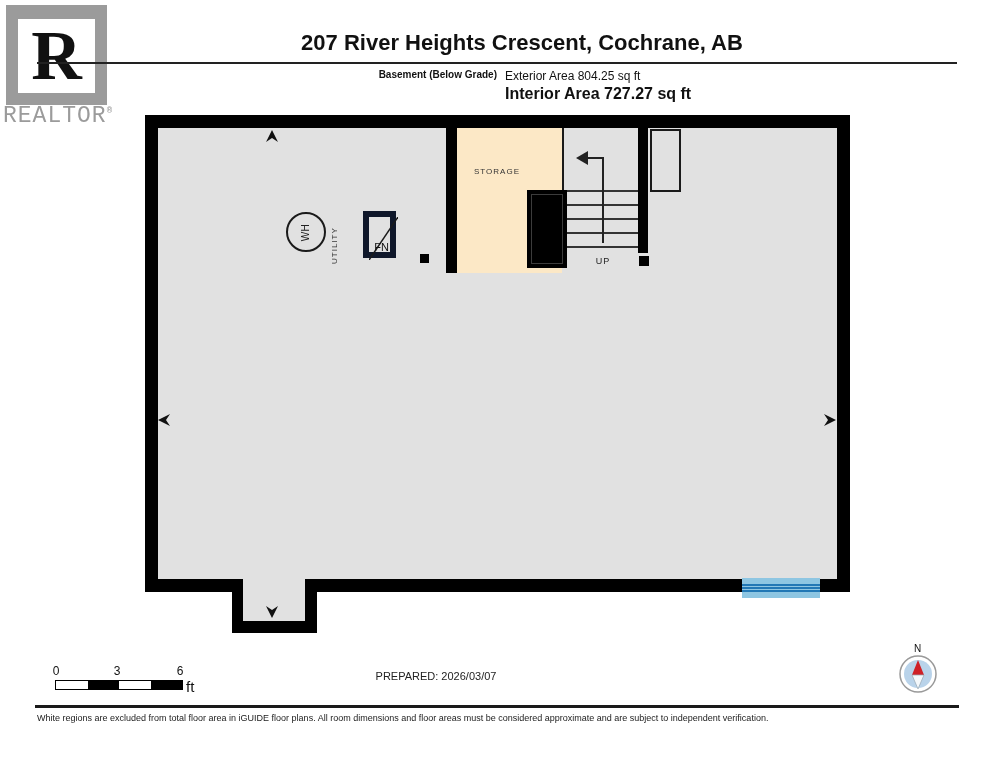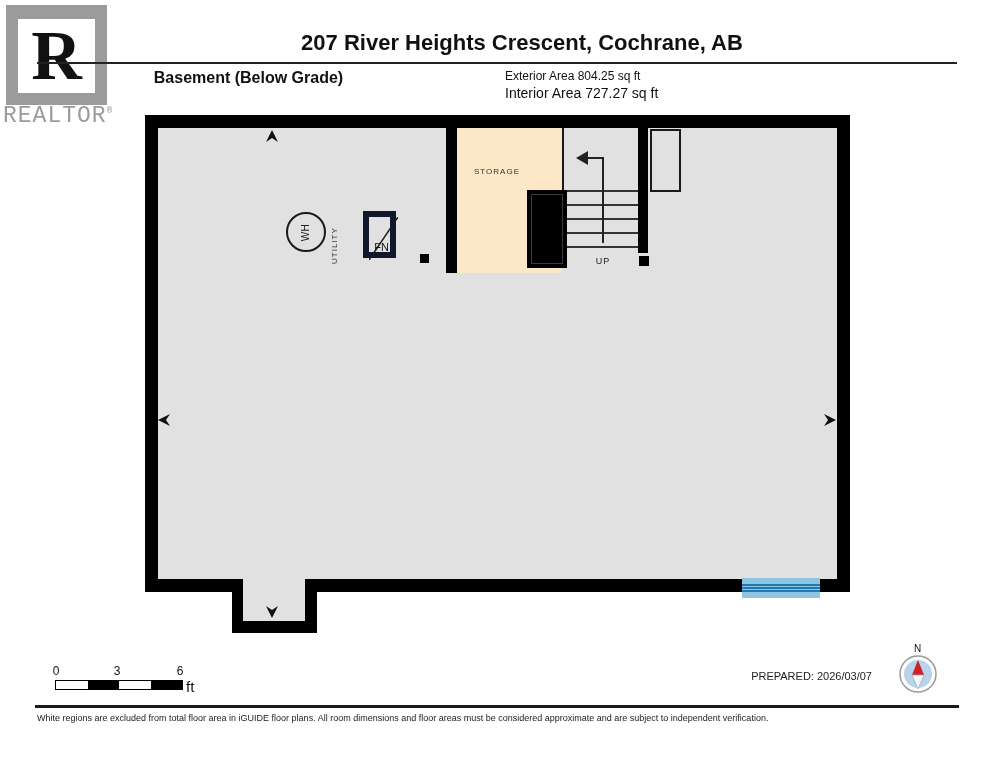--- a/index.html
+++ b/index.html
@@ -9,23 +9,23 @@
 
   
   #logo-block{left:6px;top:5px;width:101px;height:100px;background:var(--logo-gray,#9b9b9b);z-index:2;}
   #logo-inner{position:absolute;left:12px;top:14px;width:77px;height:74px;background:#fff;
               display:flex;align-items:center;justify-content:center;}
   #logo-letter{font-family:"Liberation Serif",serif;font-weight:bold;font-size:70px;line-height:70px;color:#111;}
   #logo-wordmark{left:3px;top:103px;font-size:23px;letter-spacing:1px;color:var(--logo-gray,#9b9b9b);z-index:2;font-family:Liberation Mono, monospace;}
   #logo-registered{font-size:9px;vertical-align:super;}
   #page-title{left:0;top:30px;width:994px;text-align:center;font-size:22px;font-weight:bold;z-index:1;padding-left:25px;}
   #header-divider{left:37px;top:62px;width:920px;height:2px;background:#222;z-index:3;}
-  #floor-label{left:0px;top:69px;width:497px;text-align:center;font-size:16px;font-weight:bold;}
+  #floor-label{left:0px;top:69px;width:497px;text-align:right;font-size:10px;font-weight:bold;}
   #exterior-area{left:505px;top:69px;font-size:12px;}
-  #interior-area{left:505px;top:85px;font-size:14px;}
+  #interior-area{left:505px;top:85px;font-size:16px;font-weight:bold;}
 
   
   .wall{background:var(--wall,#000);}
   #interior-floor{left:158px;top:128px;width:679px;height:451px;background:var(--floor,#e1e1e1);}
   #wall-top{left:145px;top:115px;width:705px;height:13px;}
   #wall-left{left:145px;top:115px;width:13px;height:477px;}
   #wall-right{left:837px;top:115px;width:13px;height:477px;}
   .wall-bottom{top:579px;height:13px;}
   #bumpout-floor{left:243px;top:579px;width:62px;height:43px;background:var(--floor,#e1e1e1);}
   #bumpout-wall-left{left:232px;top:579px;width:11px;height:54px;}
@@ -61,21 +61,21 @@
   #unfinished-name{font-size:8.5px;letter-spacing:0.5px;}
   #unfinished-dims{font-size:7.5px;margin-top:2px;}
   #unfinished-area{font-size:7.5px;margin-top:2px;}
 
   
   .scale-tick{top:664px;width:20px;text-align:center;font-size:12px;color:#111;}
   #scale-bar{left:55px;top:680px;width:126px;height:8px;border:1px solid #000;display:flex;box-sizing:content-box;}
   .scale-seg{width:25%;height:100%;}
   .scale-seg.w{background:#fff;} .scale-seg.b{background:#000;}
   #scale-unit{left:186px;top:678px;font-size:15px;}
-  #prepared-date{left:0;top:670px;width:872px;text-align:right;font-size:11px;color:#222;}
+  #prepared-date{left:0;top:670px;width:872px;text-align:center;font-size:11px;color:#222;}
   #compass{left:895px;top:643px;width:45px;text-align:center;}
   #compass-n{font-size:10px;color:#111;margin-bottom:1px;}
   #footer-divider{left:35px;top:705px;width:924px;height:3px;background:#1a1a1a;}
   #disclaimer{left:37px;top:713px;width:930px;font-size:9px;color:#222;}
 </style>
 </head>
 <body>
 
 <div id="page">
 

